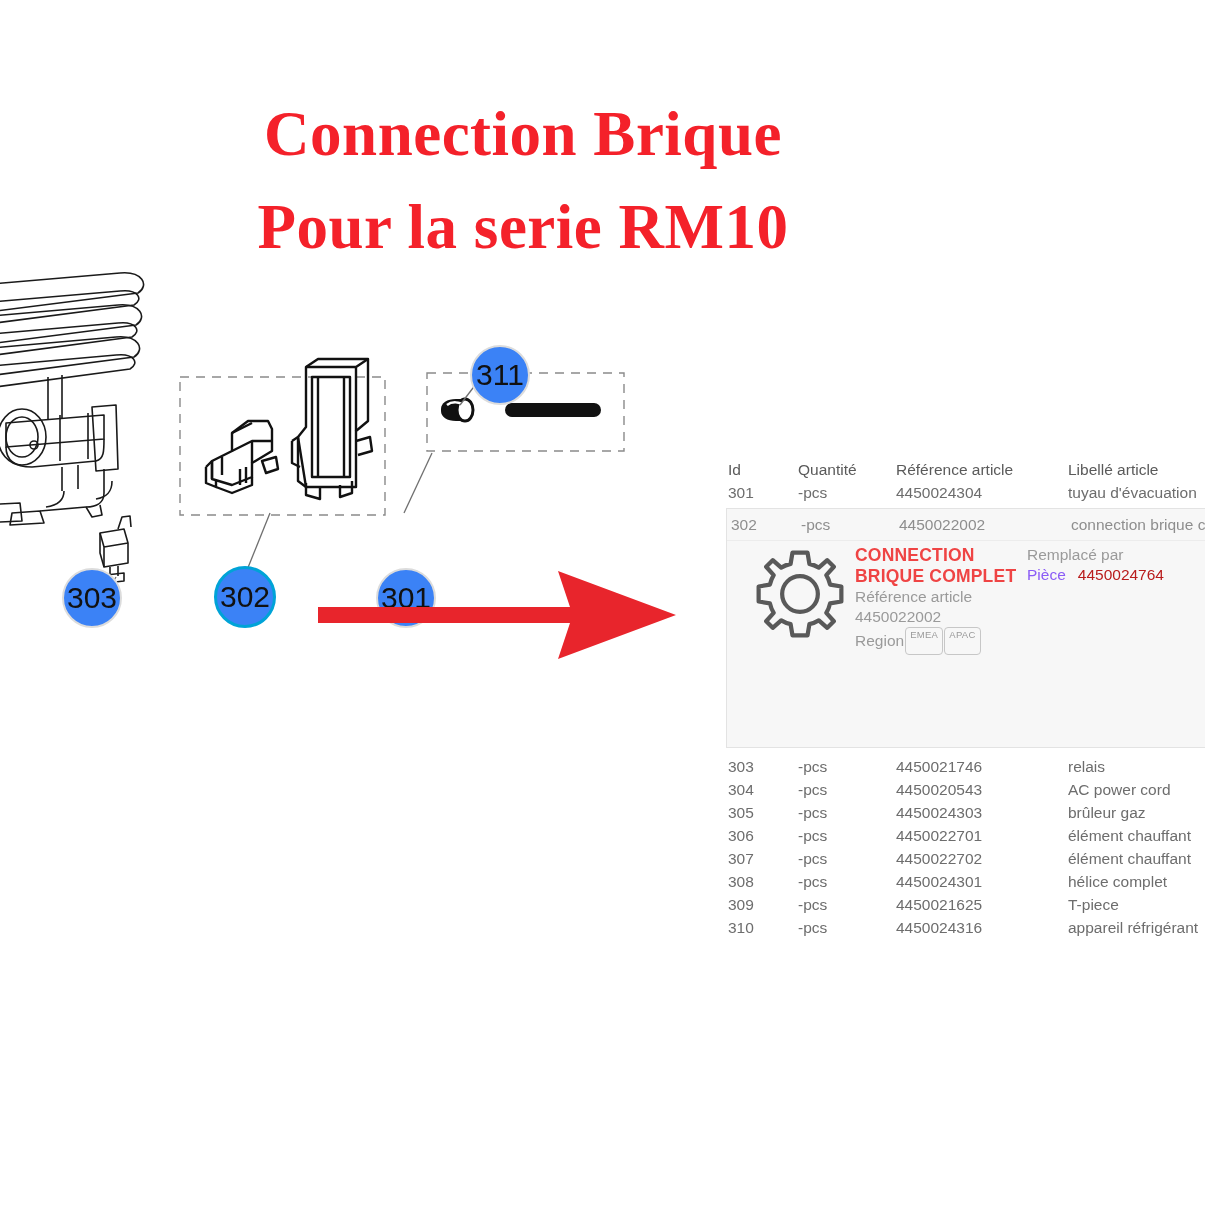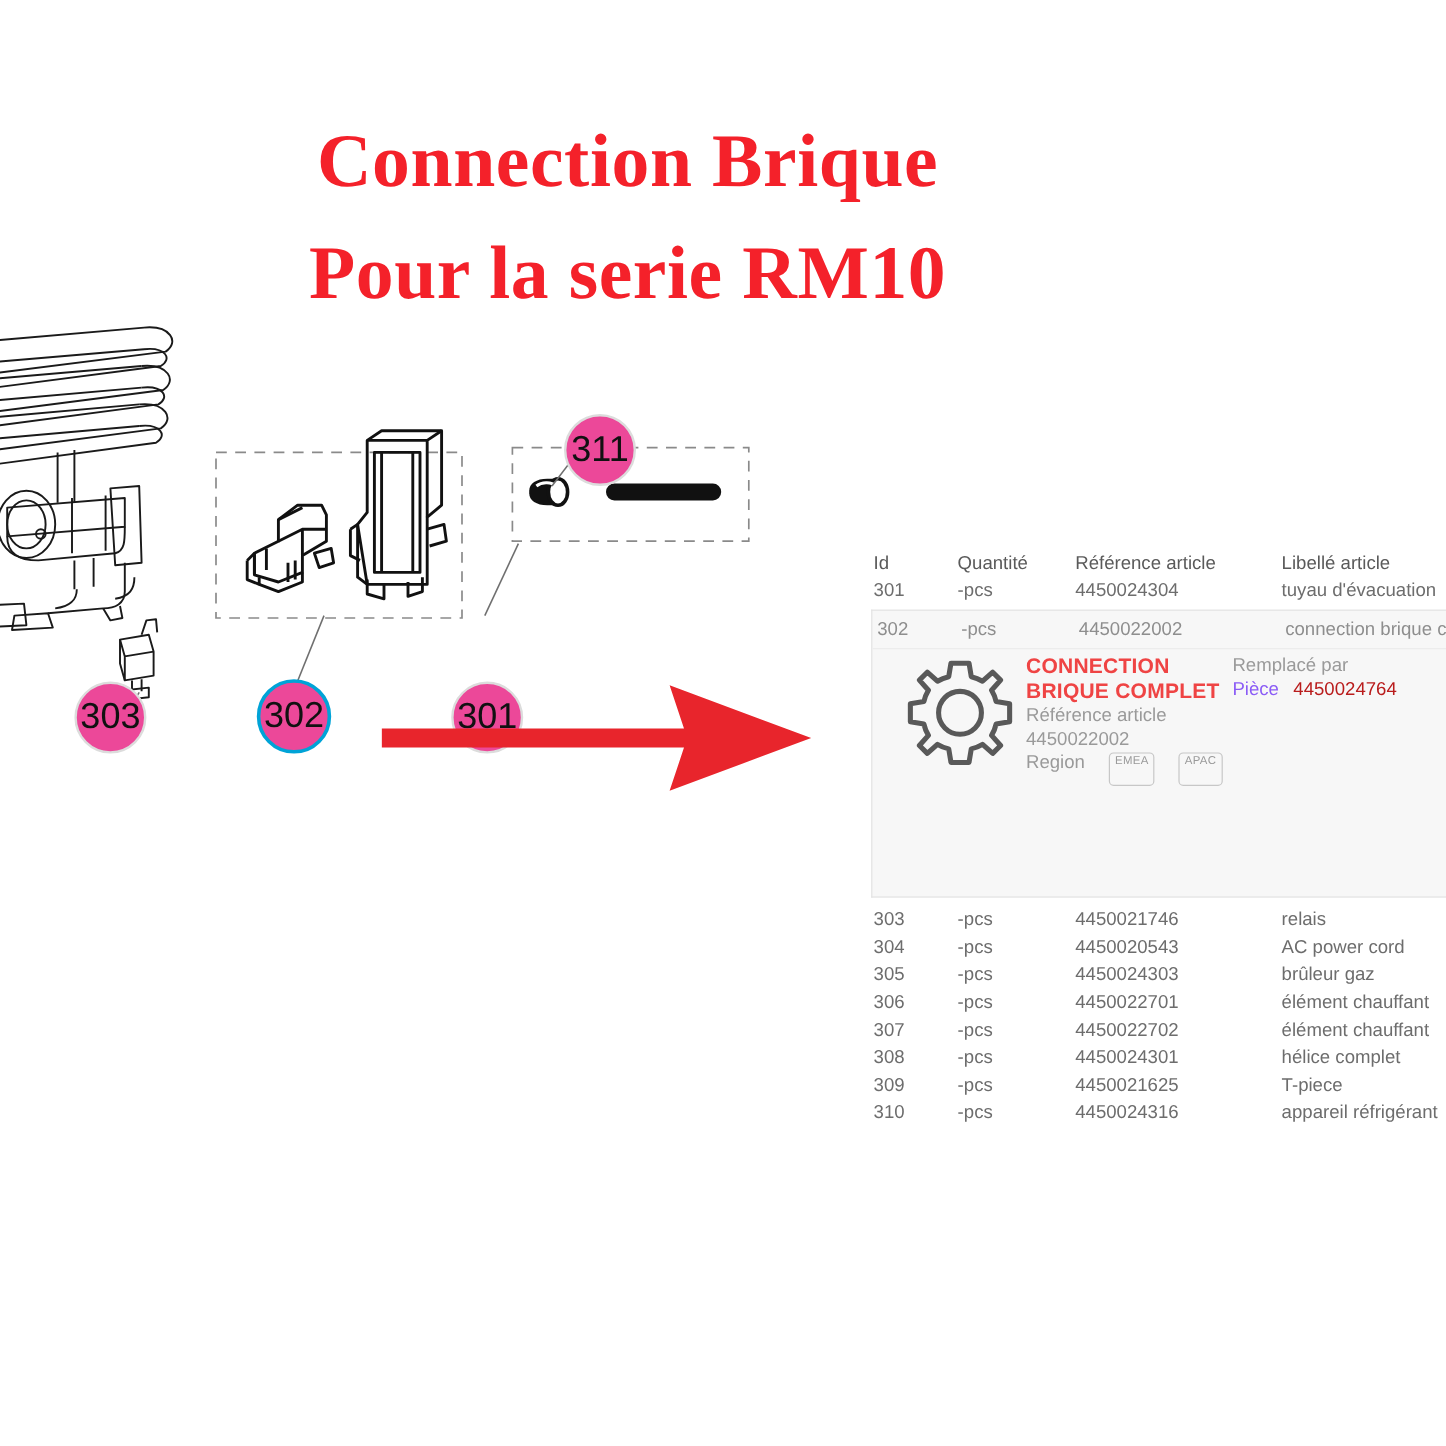--- a/index.html
+++ b/index.html
@@ -28,21 +28,21 @@
   }
   
   #diagram{
     position:absolute;left:0;top:255px;width:700px;height:420px;
   }
   #diagram svg{display:block;}
   
   .callout{
     position:absolute;
     border-radius:50%;
-    background:#ec4899;
+    background:#3b82f6;
     display:flex;align-items:center;justify-content:center;
     font-family:"Liberation Sans", sans-serif;
     font-size:30px;
     color:#111111;
     box-sizing:border-box;
   }
   .callout.plain{border:2px solid #dcdcdc;}
   .callout.active{border:3px solid #00a3d7;}
   
   #red-arrow{position:absolute;left:318px;top:565px;}
@@ -107,21 +107,21 @@
     line-height:21px;
     color:#ef4444;
     letter-spacing:0.2px;
   }
   #card-main .sub{
     font-size:15.5px;
     line-height:19.5px;
     color:#9a9a9a;
   }
   #region-line{
-    display:flex;align-items:flex-start;gap:20px;margin-top:1px;
+    display:flex;align-items:center;gap:1px;margin-top:1px;
   }
   #region-line .rlabel{font-size:15.5px;color:#9a9a9a;}
   .badge{
     border:1px solid #c7c7c7;
     border-radius:4px;
     padding:1px 4px 14px 4px;
     font-size:9.5px;
     color:#9a9a9a;
     letter-spacing:0.3px;
     line-height:11px;

